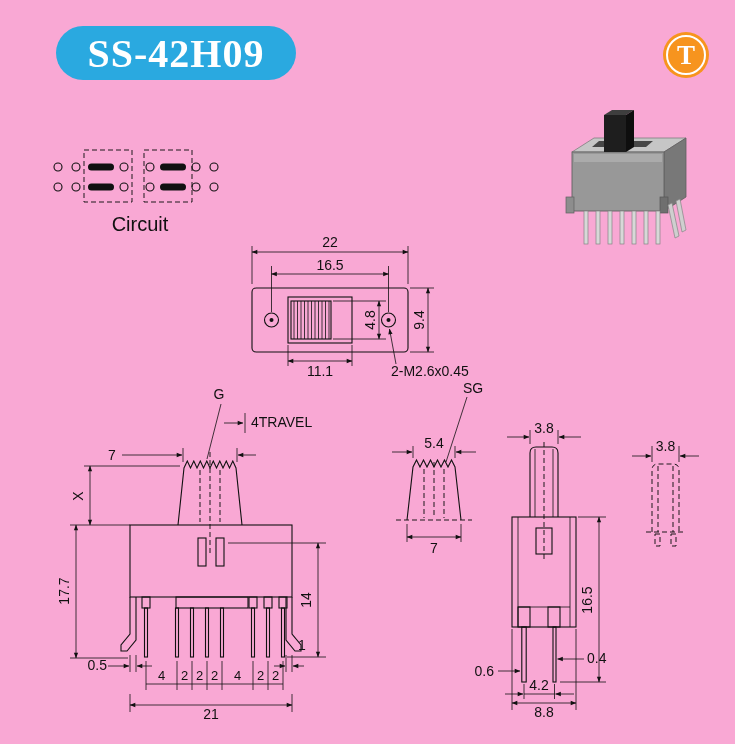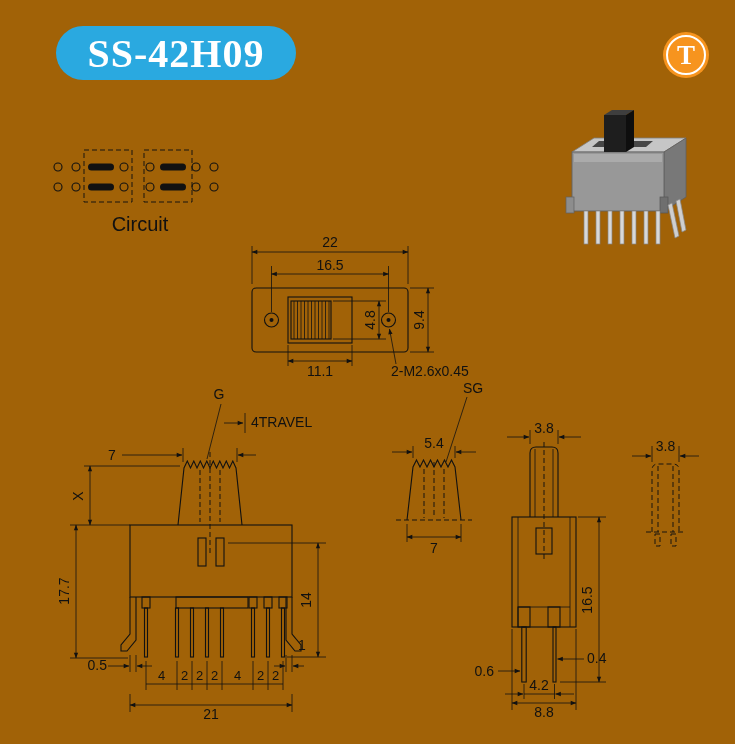--- a/index.html
+++ b/index.html
@@ -1,17 +1,17 @@
 <!DOCTYPE html>
 <html><head>
 <meta charset="utf-8">
 <style>
   * { margin:0; padding:0; box-sizing:border-box; }
   html,body { width:735px; height:744px; background:#ffffff; font-family:"Liberation Sans",sans-serif; position:relative; overflow:hidden; }
-  .page { position:absolute; inset:0; background:#a16207;padding-left:48px; }
+  .page { position:absolute; inset:0; background:#f9a8d4;padding-left:48px; }
   .badge { position:absolute; left:56px; top:26px; width:240px; height:54px; border-radius:27px; background:#2aa9e0; display:flex; align-items:center; justify-content:center; }
   .badge span { color:#fff; font-family:"Liberation Serif",serif; font-weight:bold; font-size:40px; letter-spacing:1px; }
   .logo { position:absolute; left:663px; top:32px; width:46px; height:46px; border-radius:50%; background:#f7941e; display:flex; align-items:center; justify-content:center; }
   .logo::before { content:""; position:absolute; inset:3px; border:2px solid #fff; border-radius:50%; }
   .logo span { position:relative; color:#fff; font-family:"Liberation Serif",serif; font-weight:bold; font-size:27px; }
   svg.drawing { position:absolute; left:0; top:0; }
   svg text { font-family:"Liberation Sans",sans-serif; font-size:14px; fill:#111; }
   svg text.small { font-size:13px; }
   svg text.big { font-size:20px; }
   .s { stroke:#111; stroke-width:1.1; fill:none; }

